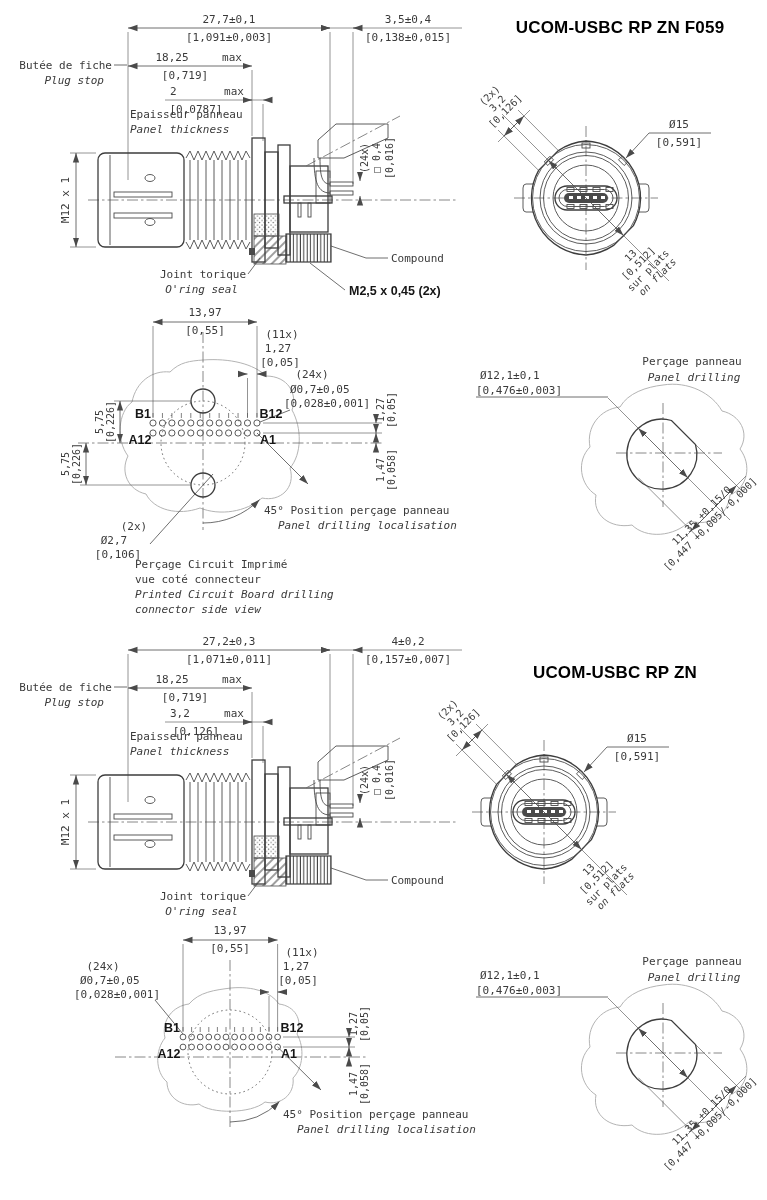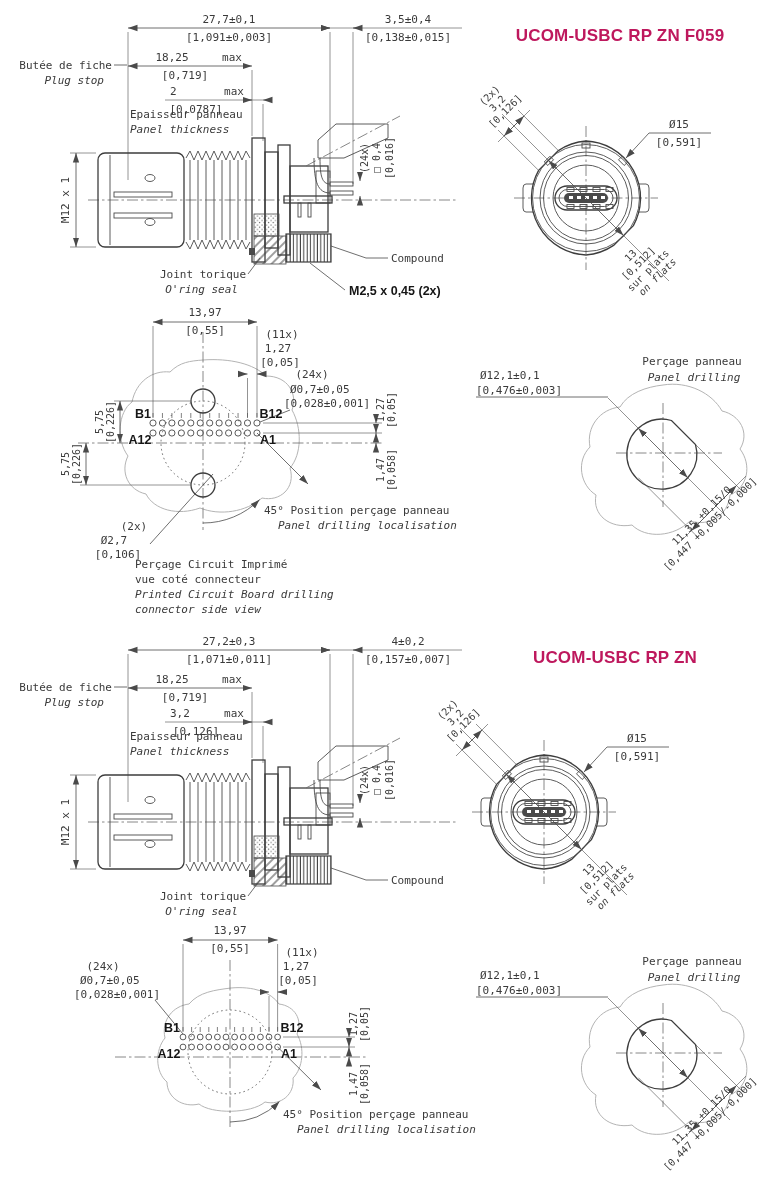--- a/index.html
+++ b/index.html
@@ -1,20 +1,20 @@
 <!DOCTYPE html>
 <html><head>
 <meta charset="utf-8">
 <style>
   html,body{margin:0;padding:0;background:#fff;}
   body{width:767px;height:1200px;position:relative;overflow:hidden;
        font-family:"DejaVu Sans Mono",monospace;}
   .abs{position:absolute;}
-  .title{color:#be185d;font:bold 17px "Liberation Sans",sans-serif;
-         letter-spacing:.2px;text-align:center;white-space:nowrap;margin-top:8px;}
+  .title{color:#000000;font:bold 17px "Liberation Sans",sans-serif;
+         letter-spacing:.2px;text-align:center;white-space:nowrap;}
   svg{overflow:visible;}
   svg text{fill:#3a3a3a;font-family:"DejaVu Sans Mono",monospace;}
   .t{font-size:11px;}
   .ts{font-size:10px;}
   .ti{font-style:italic;}
   .tb{font-family:"Liberation Sans",sans-serif;font-weight:bold;font-size:12.5px;fill:#161616;}
   .o{stroke:#3d3d3d;stroke-width:1.3;fill:none;}
   .m{stroke:#4a4a4a;stroke-width:.9;fill:none;}
   .th{stroke:#5a5a5a;stroke-width:.65;fill:none;}
   .d{stroke:#4a4a4a;stroke-width:.8;fill:none;}
@@ -323,21 +323,21 @@
     <line class="th" x1="208.3" y1="132.7" x2="268" y2="192.4"></line>
     <line class="th" x1="251" y1="196" x2="316" y2="131"></line>
     <line class="d" x1="261.3" y1="185.7" x2="306.5" y2="140.5" marker-start="url(#mA)" marker-end="url(#mA)"></line>
     <g transform="translate(274,173) rotate(-45)">
       <text class="ts" x="0" y="0" text-anchor="middle">11,35 +0,15/0</text>
       <text class="ts" x="0" y="12" text-anchor="middle">[0,447 +0,005/-0,000]</text>
     </g>
   </g>
 </svg>
 
-<div class="abs title" style="left:495px;top:640px;width:240px;">UCOM-USBC RP ZN</div>
+<div class="abs title" style="left:495px;top:663px;width:240px;">UCOM-USBC RP ZN</div>
 
 <svg class="abs" style="left:0;top:630px;" width="470" height="292" viewBox="0 0 470 292">
   <g>
     <line class="d" x1="128" y1="20" x2="330" y2="20" marker-start="url(#mA)" marker-end="url(#mA)"></line>
     <line class="th" x1="330" y1="20" x2="462" y2="20"></line>
     <line class="d" x1="322" y1="20" x2="330" y2="20" marker-end="url(#mA)"></line>
     <line class="d" x1="361" y1="20" x2="353" y2="20" marker-end="url(#mA)"></line>
     <line class="th" x1="128" y1="24" x2="128" y2="172"></line>
     <line class="th" x1="330" y1="24" x2="330" y2="170"></line>
     <line class="th" x1="353" y1="24" x2="353" y2="176"></line>

